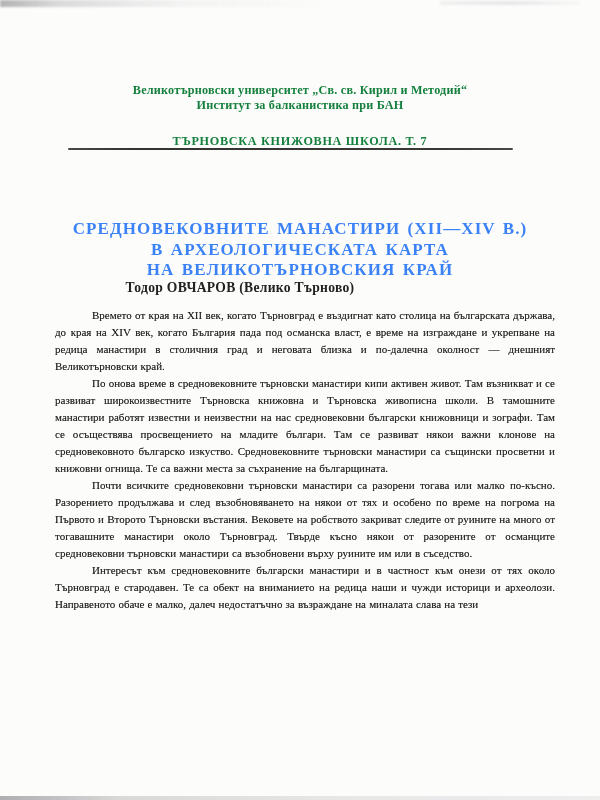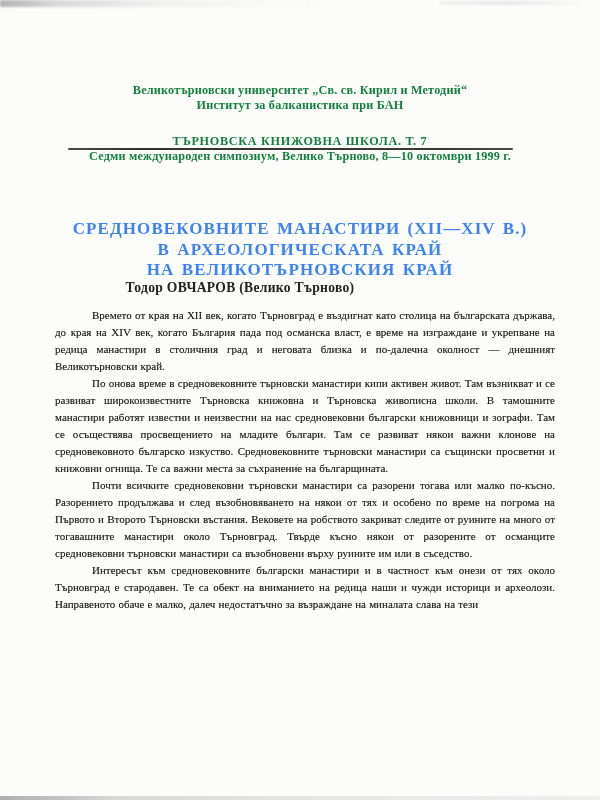--- a/index.html
+++ b/index.html
@@ -122,28 +122,27 @@
 
 <div class="page">
 
   <div class="scan-top"></div>
   <div class="scan-top-right"></div>
 
   <div class="header-block">
     <div>Великотърновски университет „Св. св. Кирил и Методий“</div>
     <div>Институт за балканистика при БАН</div>
     <div class="header-line-caps">ТЪРНОВСКА КНИЖОВНА ШКОЛА. Т. 7</div>
-    <div>Седми международен симпозиум, Велико Търново, 8—10 октомври 1999 г.</div>
   </div>
 
   <div class="header-rule"></div>
 
   <div class="title-block">
     <div>СРЕДНОВЕКОВНИТЕ МАНАСТИРИ (XII—XIV В.)</div>
-    <div>В АРХЕОЛОГИЧЕСКАТА КРАЙ</div>
+    <div>В АРХЕОЛОГИЧЕСКАТА КАРТА</div>
     <div>НА ВЕЛИКОТЪРНОВСКИЯ КРАЙ</div>
   </div>
 
   <div class="author-line">Тодор ОВЧАРОВ (Велико Търново)</div>
 
   <div class="body-block">
     <p>Времето от края на XII век, когато Търновград е въздигнат като столица на българската държава, до края на XIV век,  когато България пада под османска власт, е време на изграждане и укрепване на редица манастири в столичния град и неговата близка и по-далечна околност — днешният Великотърновски край.</p>
     <p>По онова време в средновековните търновски манастири кипи активен живот. Там възникват и се развиват широкоизвестните Търновска книжовна и Търновска живописна школи. В тамошните манастири работят известни и неизвестни на нас средновековни български книжовници и зографи. Там се осъществява просвещението на младите българи. Там се развиват някои важни клонове на средновековното българско изкуство. Средновековните търновски манастири са същински просветни и книжовни огнища. Те са важни места за съхранение на българщината.</p>
     <p>Почти всичките средновековни търновски манастири са разорени тогава или малко по-късно. Разорението продължава и след възобновяването на някои от тях и особено по време на погрома на Първото и Второто Търновски въстания. Вековете на робството закриват следите от руините на много от тогавашните манастири около Търновград. Твърде късно някои от разорените от османците средновековни търновски манастири са възобновени върху руините им или в съседство.</p>
     <p>Интересът към средновековните български манастири и в частност към онези от тях около Търновград е стародавен. Те са обект на вниманието на редица наши и чужди историци и археолози. Направеното обаче е малко, далеч недостатъчно за възраждане на миналата слава на тези</p>

